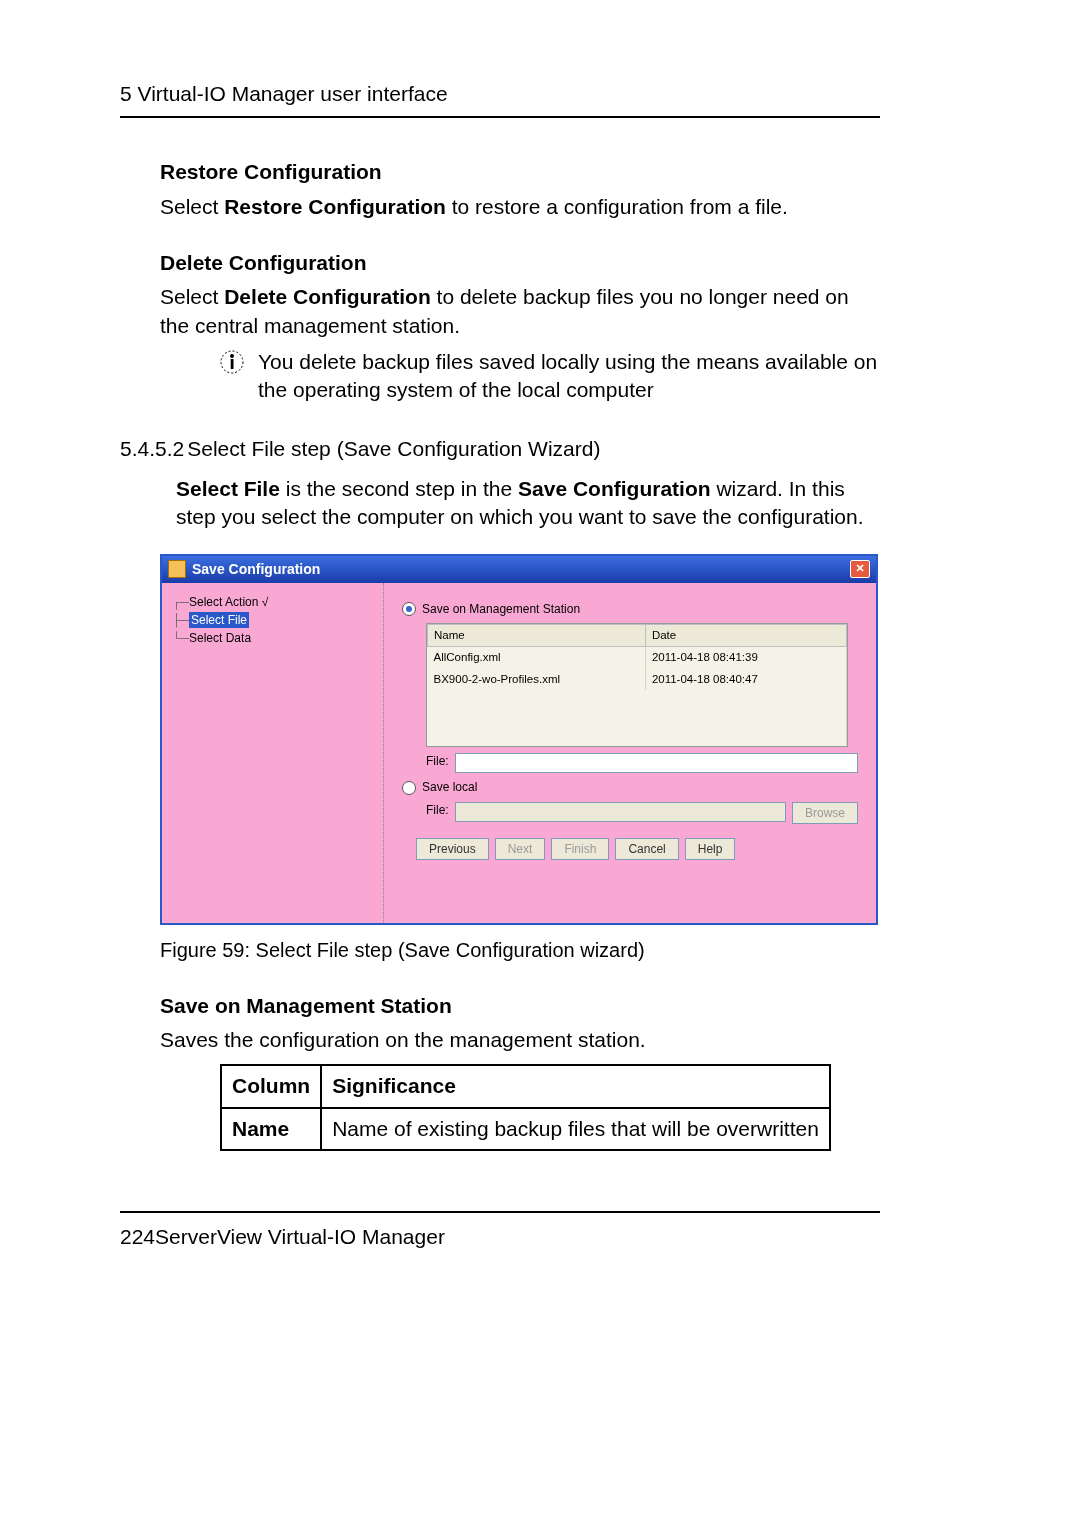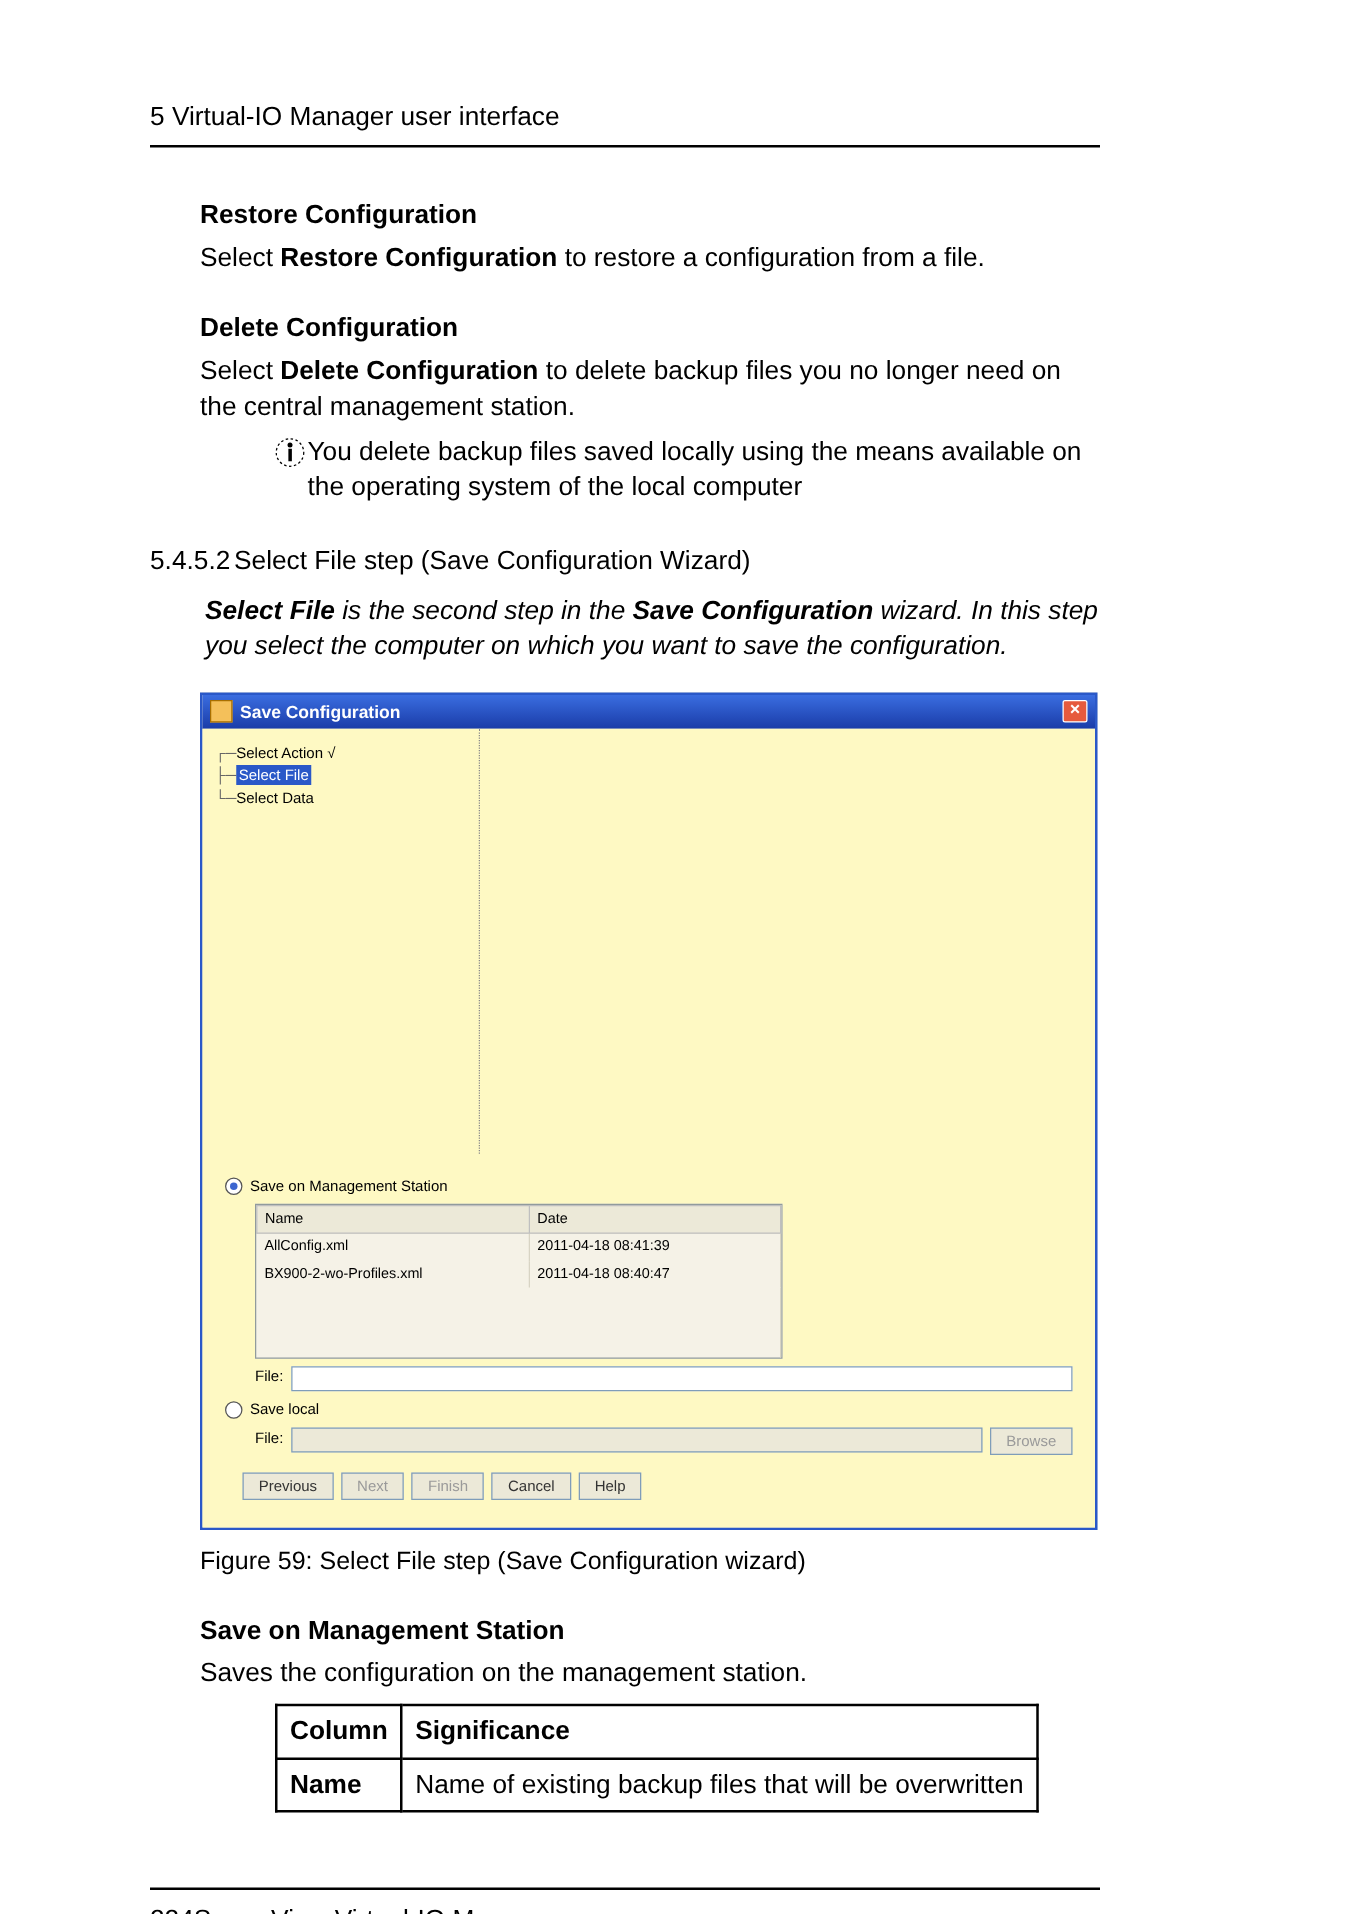--- a/index.html
+++ b/index.html
@@ -37,36 +37,35 @@
     margin-bottom: 28px;
   }
   .bold { font-weight: bold; }
   .h-sub {
     font-weight: bold;
     margin-bottom: 6px;
   }
   .note-row {
     display: flex;
     align-items: flex-start;
-    gap: 0;
+    gap: 12px;
     margin-top: 8px;
     margin-left: 58px;
   }
   .note-icon {
     flex: 0 0 auto;
   }
   .sec-num-title {
     font-weight: normal;
     margin: 30px 0 12px 0;
     display: flex;
     gap: 3px;
   }
   .para-block {
-    margin-left: 44px;
-    font-style: italic;
+    margin-left: 56px;
   }
 
   
   .wizard {
     width: 714px;
     margin: 22px 0 10px 40px;
     border: 2px solid #2a58c8;
     background: #ece9d8;
     font-family: Tahoma, Arial, sans-serif;
     font-size: 12px;
@@ -97,22 +96,21 @@
     background: #e65a3d;
     border: 1px solid #fff;
     color: #fff;
     font-size: 11px;
     line-height: 14px;
     text-align: center;
     border-radius: 2px;
   }
   .wizard-body {
     display: flex;
-    background: #fef9c3;
-    flex-direction: column;
+    background: #f9a8d4;
   }
   .wizard-tree {
     width: 205px;
     padding: 10px 8px;
     border-right: 1px dotted #888;
     min-height: 320px;
   }
   .tree-item {
     padding: 1px 2px;
     font-size: 12px;

